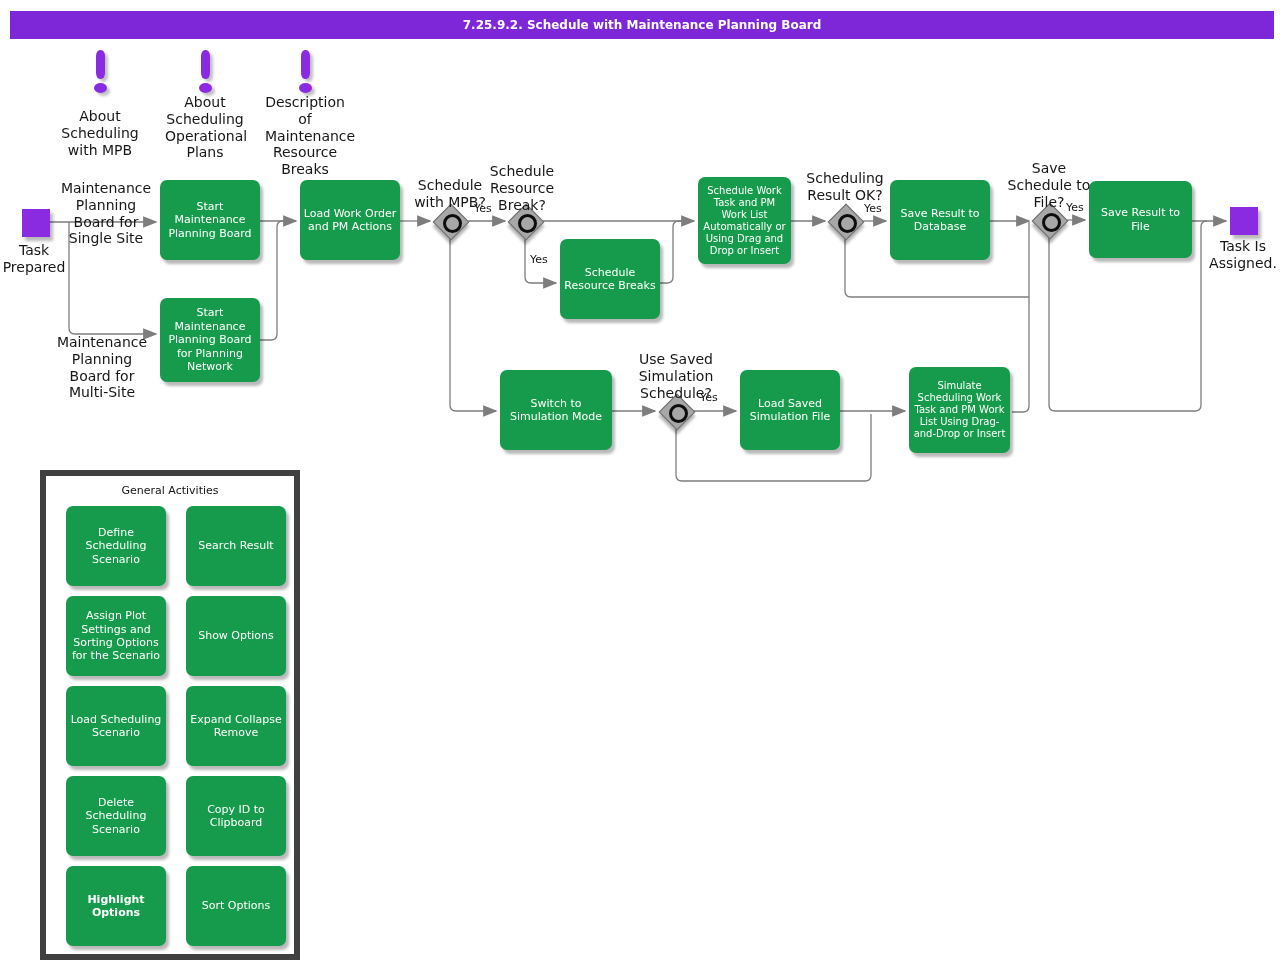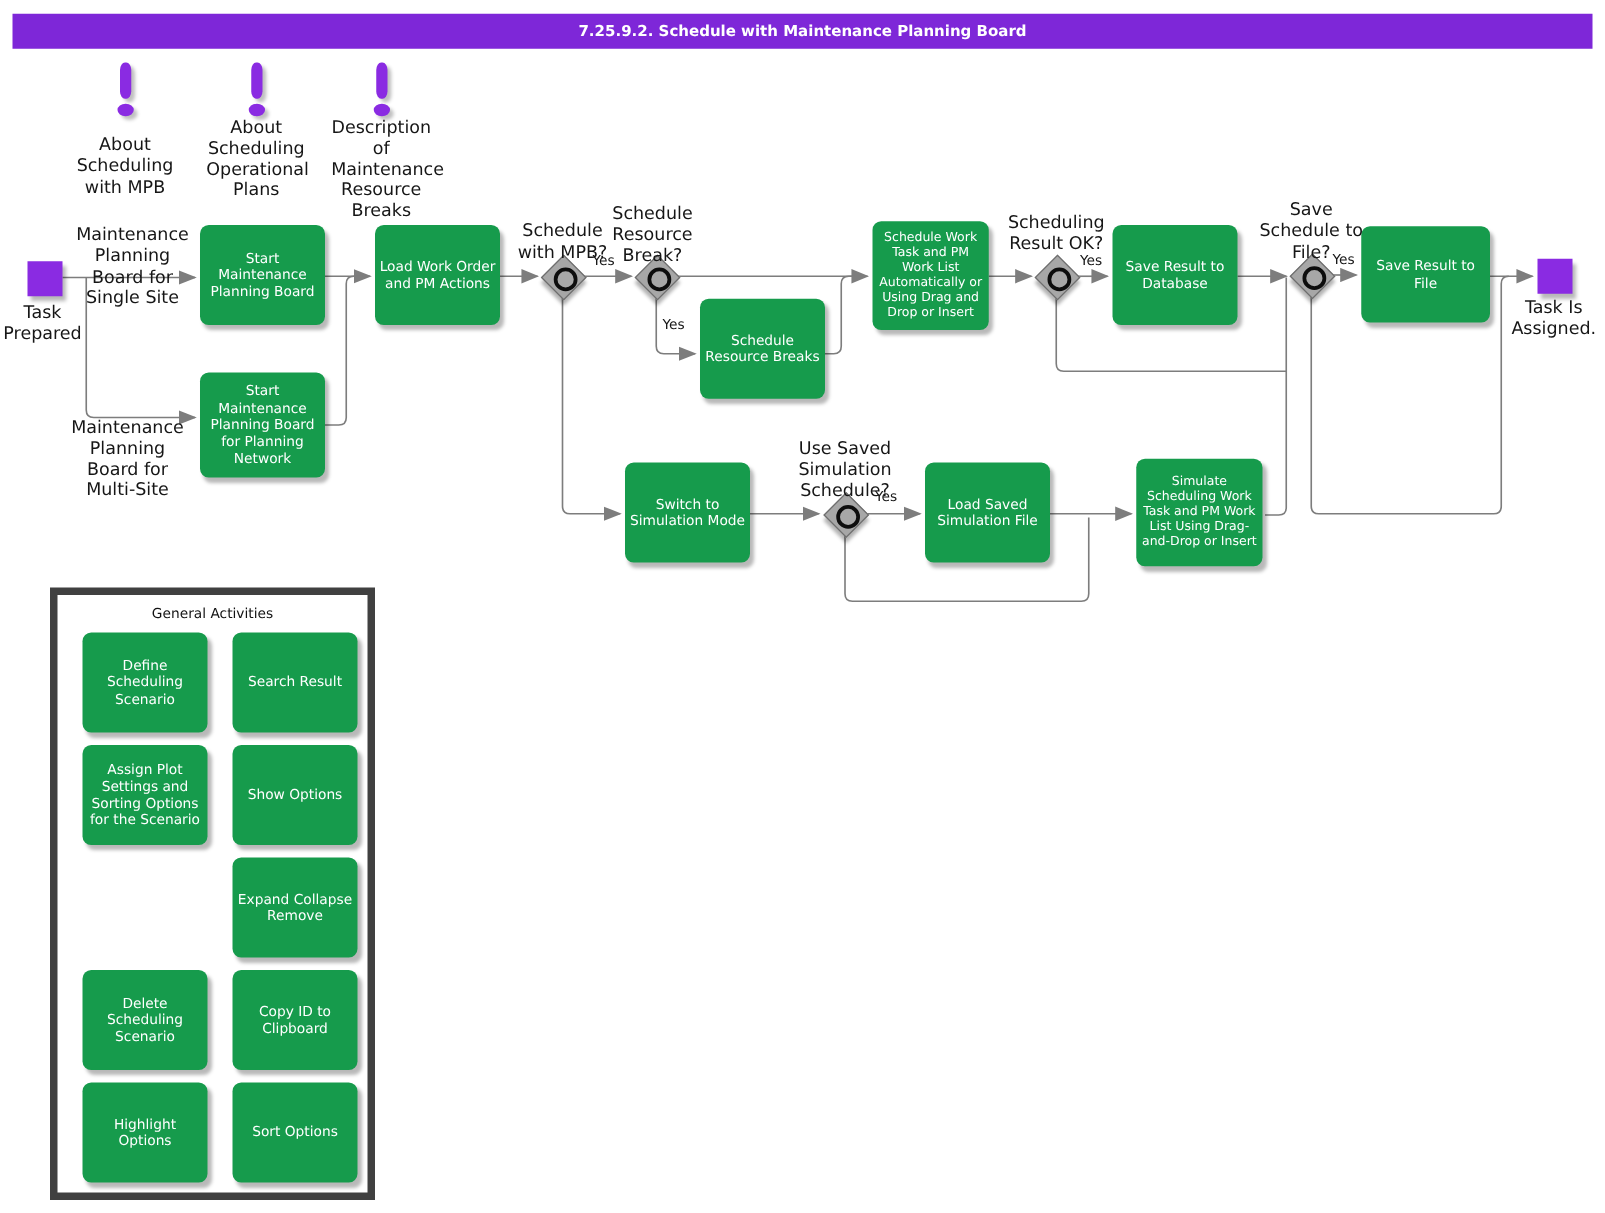--- a/index.html
+++ b/index.html
@@ -98,21 +98,21 @@
   <div class="lbl" style="left:56px;top:180px;width:100px;">Maintenance Planning Board for Single Site</div>
   <div class="lbl" style="left:52px;top:334px;width:100px;">Maintenance Planning Board for Multi-Site</div>
 
   <div class="node" style="left:160px;top:180px;width:100px;height:80px;">Start Maintenance Planning Board</div>
   <div class="node" style="left:160px;top:298px;width:100px;height:84px;">Start Maintenance Planning Board for Planning Network</div>
   <div class="node" style="left:300px;top:180px;width:100px;height:80px;">Load Work Order and PM Actions</div>
   <div class="node" style="left:560px;top:239px;width:100px;height:80px;">Schedule Resource Breaks</div>
   <div class="node small" style="left:698px;top:177px;width:93px;height:87px;">Schedule Work Task and PM Work List Automatically or Using Drag and Drop or Insert</div>
   <div class="node" style="left:890px;top:180px;width:100px;height:80px;text-align:center;">Save Result to Database</div>
   <div class="node" style="left:1089px;top:181px;width:103px;height:77px;">Save Result to File</div>
-  <div class="node" style="left:500px;top:370px;width:100px;height:80px;">Switch to Simulation Mode</div>
+  <div class="node" style="left:500px;top:370px;width:112px;height:80px;">Switch to Simulation Mode</div>
   <div class="node" style="left:740px;top:370px;width:100px;height:80px;">Load Saved Simulation File</div>
   <div class="node small" style="left:909px;top:367px;width:101px;height:86px;">Simulate Scheduling Work Task and PM Work List Using Drag-and-Drop or Insert</div>
 
   <div class="diamond" style="left:433px;top:204px;">
     <span class="dsq"></span>
       <span class="dcirc"></span>
   </div>
   <div class="diamond" style="left:508px;top:204px;">
     <span class="dsq"></span>
       <span class="dcirc"></span>
@@ -141,20 +141,21 @@
   <div class="yes" style="left:864px;top:202px;">Yes</div>
   <div class="yes" style="left:1066px;top:201px;">Yes</div>
   <div class="yes" style="left:700px;top:391px;">Yes</div>
 
   <div id="ga-group">
     <div id="ga-title">General Activities</div>
     <div class="node ga-btn" style="left:20px;top:30px;">Define Scheduling Scenario</div>
     <div class="node ga-btn" style="left:140px;top:30px;">Search Result</div>
     <div class="node ga-btn" style="left:20px;top:120px;">Assign Plot Settings and Sorting Options for the Scenario</div>
     <div class="node ga-btn" style="left:140px;top:120px;">Show Options</div>
+    <div class="node ga-btn" style="left:20px;top:210px;">Load Scheduling Scenario</div>
     <div class="node ga-btn" style="left:140px;top:210px;">Expand Collapse Remove</div>
     <div class="node ga-btn" style="left:20px;top:300px;">Delete Scheduling Scenario</div>
     <div class="node ga-btn" style="left:140px;top:300px;">Copy ID to Clipboard</div>
-    <div class="node ga-btn" style="left:20px;top:390px;">Highlight Options</div>
+    <div class="node ga-btn" style="left:20px;top:390px;font-weight:bold;">Highlight Options</div>
     <div class="node ga-btn" style="left:140px;top:390px;">Sort Options</div>
   </div>
 
 </div>
 
 </body></html>

